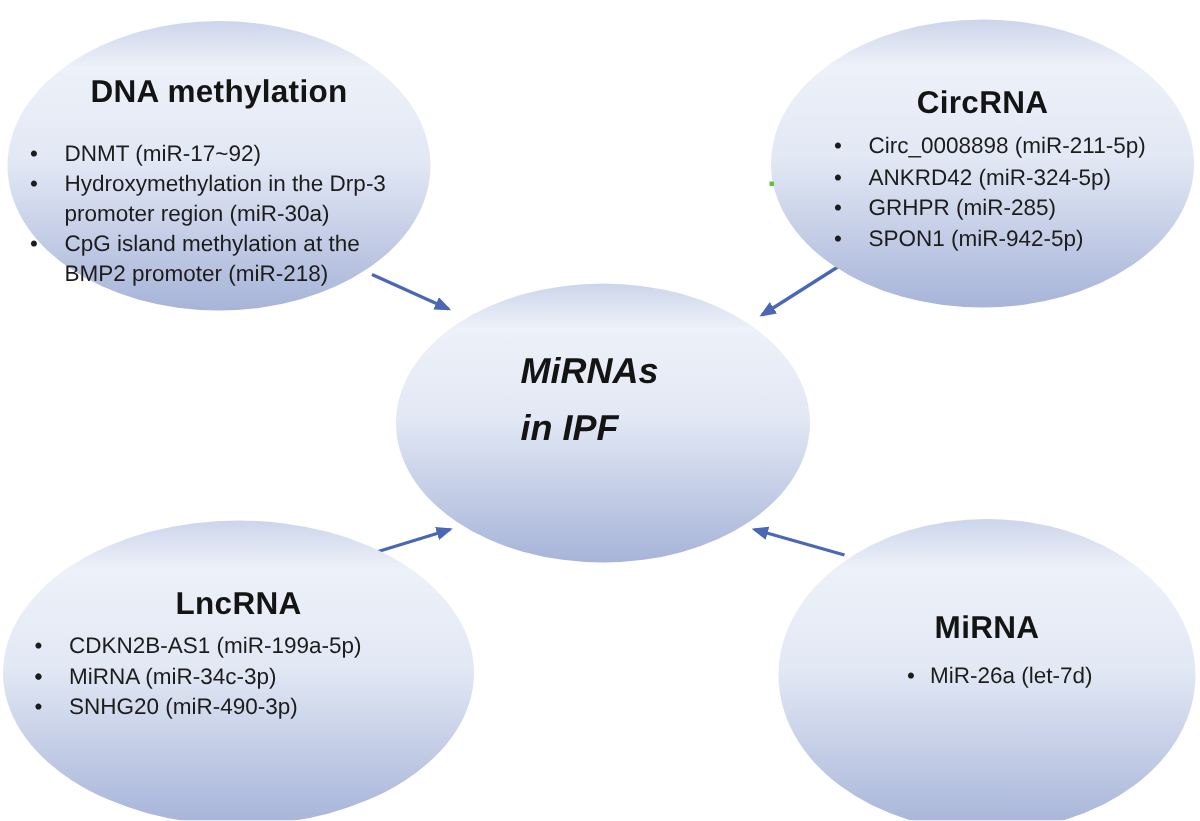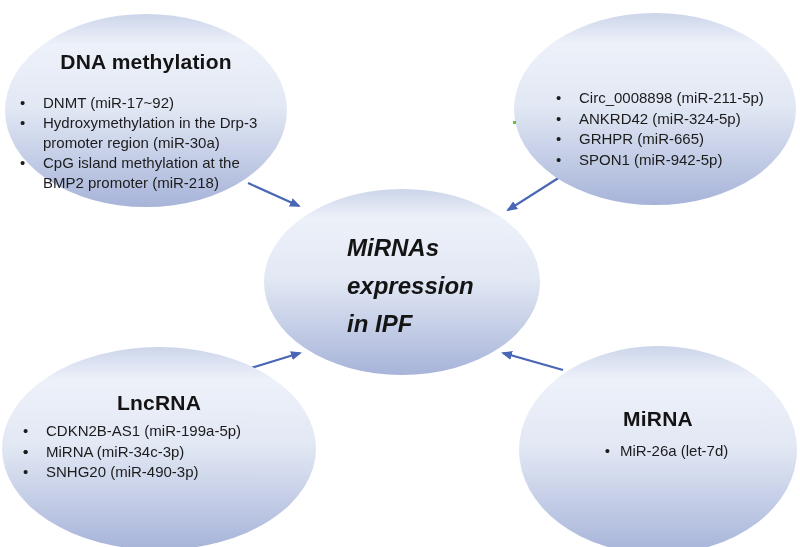--- a/index.html
+++ b/index.html
@@ -133,44 +133,44 @@
         <span>Hydroxymethylation in the Drp-3 promoter region (miR-30a)</span>
       </li>
       <li>
         <span class="bullet">•</span>
         <span>CpG island methylation at the BMP2 promoter (miR-218)</span>
       </li>
     </ul>
   </div>
 
   <div class="ellipse node-circ">
+    <div class="node-title">CircRNA</div>
     <ul class="items">
       <li>
         <span class="bullet">•</span>
         <span>Circ_0008898 (miR-211-5p)</span>
       </li>
       <li>
         <span class="bullet">•</span>
         <span>ANKRD42 (miR-324-5p)</span>
       </li>
       <li>
         <span class="bullet">•</span>
-        <span>GRHPR (miR-665)</span>
+        <span>GRHPR (miR-285)</span>
       </li>
       <li>
         <span class="bullet">•</span>
         <span>SPON1 (miR-942-5p)</span>
       </li>
     </ul>
   </div>
 
   <div class="ellipse node-center">
     <div class="center-title">
       <div>MiRNAs</div>
-      <div>expression</div>
       <div>in IPF</div>
     </div>
   </div>
 
   <div class="ellipse node-lnc">
     <div class="node-title">LncRNA</div>
     <ul class="items">
       <li>
         <span class="bullet">•</span>
         <span>CDKN2B-AS1 (miR-199a-5p)</span>

